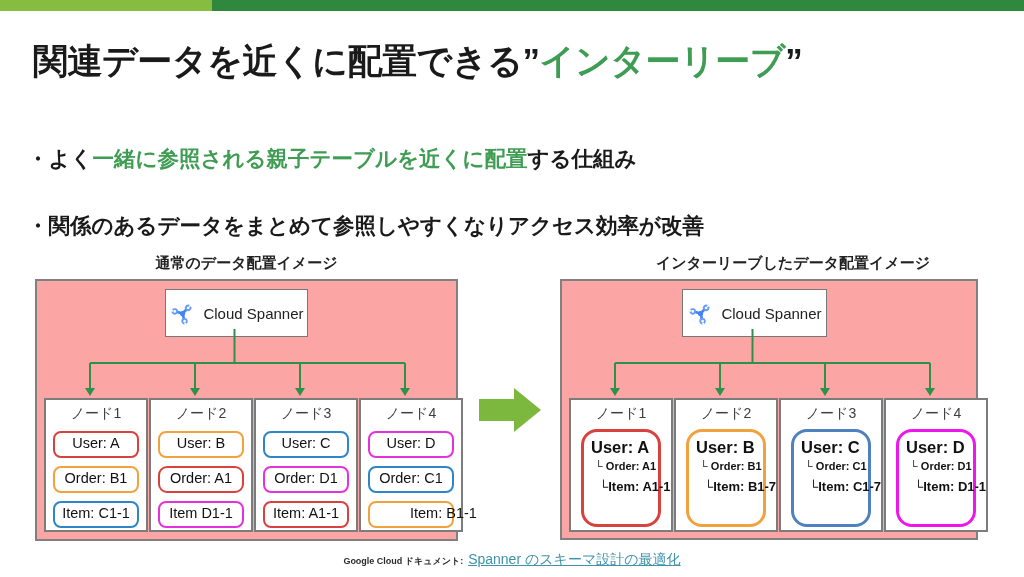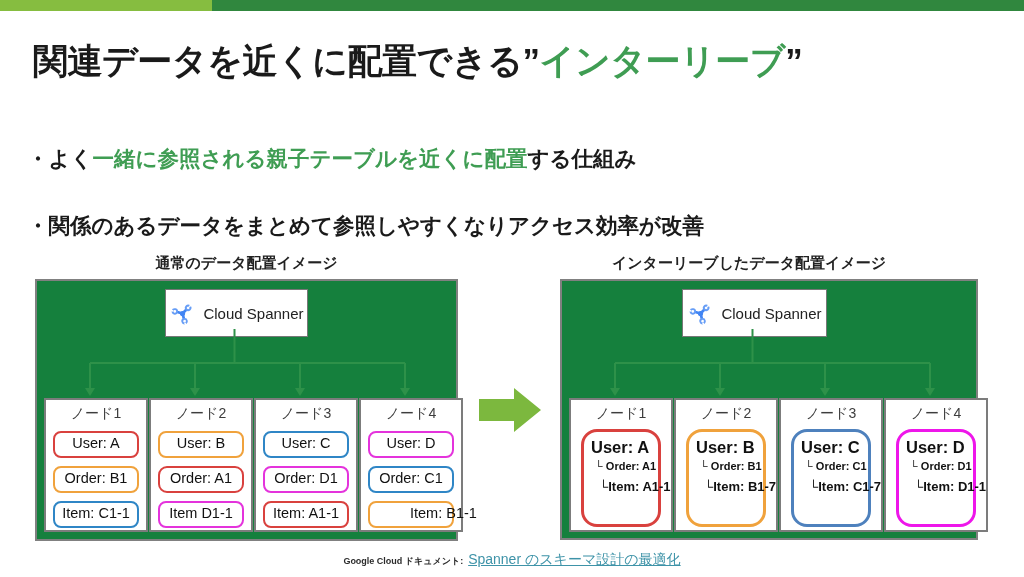--- a/index.html
+++ b/index.html
@@ -17,21 +17,21 @@
   }
   
   .bullet{
     left:27px;font-size:21.5px;font-weight:700;color:#1a1a1a;white-space:nowrap;
   }
   
   .diag-title{
     top:254px;text-align:center;font-size:15px;font-weight:700;color:#222;
   }
   .outer-box{
-    top:279px;border:2px solid #808080;background:#15803d;box-sizing:border-box;
+    top:279px;border:2px solid #808080;background:#fca5a5;box-sizing:border-box;
   }
   .spanner-box{
     top:8px;height:48px;border:1px solid #777;box-sizing:border-box;
     display:flex;align-items:center;justify-content:center;gap:7px;background:#fff;
   }
   .spanner-label{font-size:15px;color:#222;white-space:nowrap;}
   .connector{left:0;top:0;pointer-events:none;}
   .node-box{
     top:117px;width:104px;height:134px;border:2px solid #7c7c7c;
     box-sizing:border-box;background:#fff;text-align:center;
@@ -146,21 +146,21 @@
     <div class="chip" style="border-color: rgb(228, 51, 220);">User: D</div>
     <div class="chip" style="border-color: rgb(47, 134, 198);">Order: C1</div>
     <div class="chip" style="border-color: rgb(240, 162, 60); padding-left: 40px;">Item: B1-1</div>
   </div>
 </div>
 
 <svg class="abs transform-arrow" width="64" height="52" viewBox="0 0 64 52">
   <polygon points="0,15 35,15 35,4 62,26 35,48 35,37 0,37" fill="#7CB83E" style="fill: rgb(124, 184, 62);"></polygon>
 </svg>
 
-<div class="abs diag-title" style="left:540px;width:418px;">インターリーブしたデータ配置イメージ</div>
+<div class="abs diag-title" style="left:584px;width:418px;">インターリーブしたデータ配置イメージ</div>
 
 <div class="abs outer-box" style="left:560px;width:418px;height:261px;">
 
   <div class="abs spanner-box" style="left:120px;width:145px;">
     <svg width="27" height="27" viewBox="0 0 48 48">
       <g style="color:#4285F4">
         <circle cx="24" cy="24" r="4.6" fill="currentColor"></circle>
         <g transform="rotate(45 24 24)">
             <rect x="21.6" y="13.5" width="4.8" height="13" rx="2.4" fill="currentColor"></rect>
           </g>

